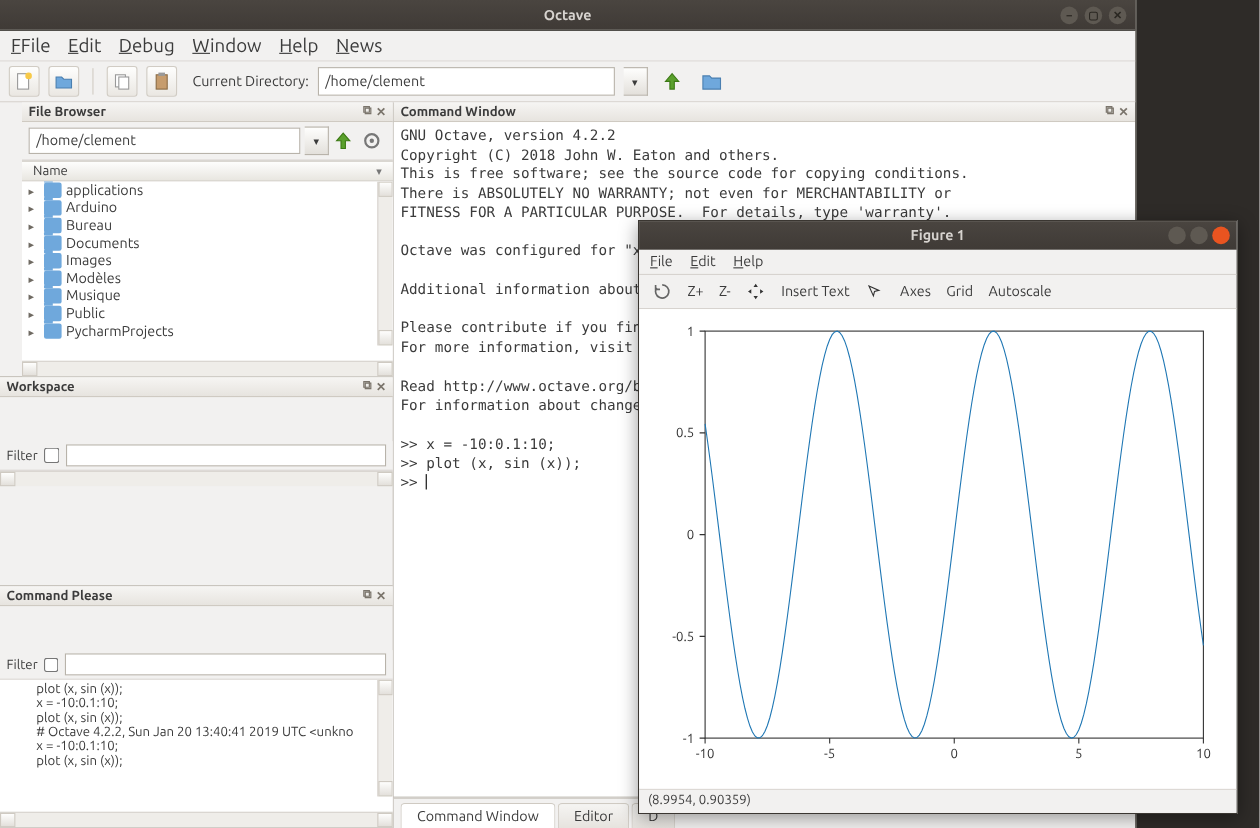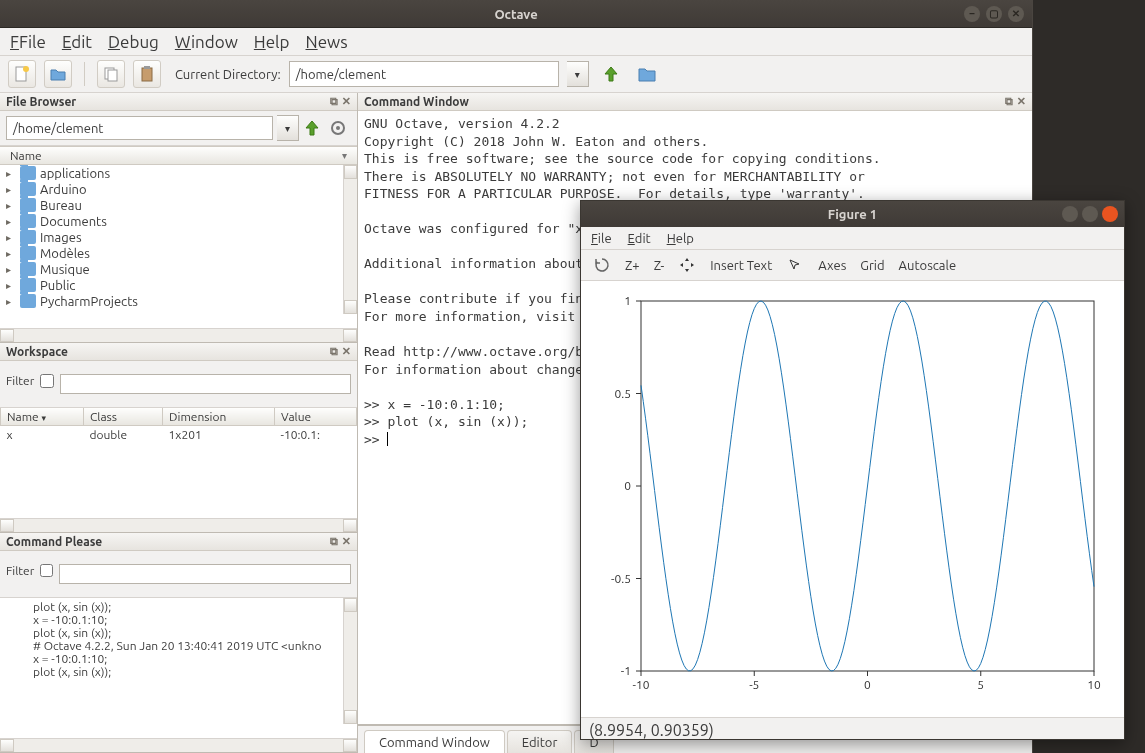--- a/index.html
+++ b/index.html
@@ -90,21 +90,21 @@
   }
   .panel-header {
     background: linear-gradient(#f6f5f3,#e7e4df);
     border-bottom: 1px solid #cfcac2;
     padding: 2px 6px;
     display: flex; align-items: center; font-size: 12px; font-weight: 600;
   }
   .panel-header .ctrls { margin-left: auto; display:flex; gap:4px; color:#7a746b; font-size:11px;}
   .panel-body { flex: 1; overflow: auto; background: #fff; position:relative; }
   
-  .fb { height: 250px; }
+  .fb { height: 250px; padding-left: 20px; }
   .fb-toolbar {
     display:flex; align-items:center; gap:4px; padding:4px 6px; background:#f2f1f0;border-bottom:1px solid #d7d3cf;
   }
   .fb-path {
     flex:1; height:24px; border:1px solid #b8b3aa; background:#fff;
     display:flex;align-items:center;padding:0 6px;font-size:13px;
   }
   .fb-name-header {
     background: linear-gradient(#fefefd,#e8e6e0);
     border:1px solid #cfcac2; border-left:none; border-right:none;
@@ -118,21 +118,21 @@
   .tree-row .arrow { width:10px; font-size:10px; color:#6f6a62; }
   .folder-icon {
     width:16px;height:14px;background:#6fa8dc;border-radius:2px;position:relative;
   }
   .folder-icon::before{
     content:"";position:absolute;top:-3px;left:0;width:8px;height:3px;background:#6fa8dc;border-radius:1px 1px 0 0;
   }
   
   .ws { height: 190px; }
   .ws-filter, .ch-filter {
-    display:flex;align-items:flex-start;gap:6px;padding:13px 6px;background:#f2f1f0;border-bottom:1px solid #d7d3cf;font-size:12px;
+    display:flex;align-items:center;gap:6px;padding:3px 6px;background:#f2f1f0;border-bottom:1px solid #d7d3cf;font-size:12px;margin-top:40px;
   }
   .ws-filter input[type=checkbox]{width:14px;height:14px;}
   .ws-filter .filter-box, .ch-filter .filter-box{
     flex:1;height:20px;border:1px solid #b8b3aa;background:#fff;
   }
   .ws-table { width:100%; border-collapse:collapse; font-size:12px; }
   .ws-table th {
     background:linear-gradient(#fefefd,#e8e6e0);
     border:1px solid #cfcac2; border-top:none;
     text-align:left; padding:2px 6px; font-weight:normal;
@@ -205,21 +205,21 @@
     display:flex;align-items:center;gap:14px;padding:6px 12px;background:#f2f1f0;border-bottom:1px solid #d7d3cf;
     font-size:13px;
   }
   .fig-toolbar .icon{width:18px;height:18px;display:flex;align-items:center;justify-content:center;color:#555;}
   .plot-area{
     flex:1;background:#fff;position:relative;
   }
   .plot-svg{position:absolute;left:0;top:0;}
   .fig-status{
     height:22px;border-top:1px solid #d7d3cf;background:#f2f1f0;
-    font-size:16px;padding:3px 8px;color:#3b3b3b;
+    font-size:12px;padding:3px 8px;color:#3b3b3b;
   }
   
   svg{display:block}
 </style>
 </head>
 <body>
 
 <div class="main-window">
 
   <div class="titlebar">
@@ -373,40 +373,20 @@
           <span>Workspace</span>
           <div class="ctrls">
             <span>⧉</span>
             <span>✕</span>
           </div>
         </div>
         <div class="ws-filter">
           <span>Filter</span>
           <input type="checkbox" style="">
           <div class="filter-box"></div>
-        </div>
-        <div class="panel-body">
-          <table class="ws-table">
-            <thead>
-                <tr id="ws-head">
-                  <th>Name <span style="font-size:9px">▾</span></th>
-                  <th>Class</th>
-                  <th>Dimension</th>
-                  <th>Value</th>
-                </tr>
-              </thead>
-            <tbody id="ws-body">
-                <tr>
-                  <td>x</td>
-                  <td>double</td>
-                  <td>1x201</td>
-                  <td>-10:0.1:</td>
-                </tr>
-              </tbody>
-          </table>
         </div>
         <div class="hscroll"></div>
       </div>
 
       <div class="panel ch">
         <div class="panel-header">
           <span>Command Please</span>
           <div class="ctrls">
             <span>⧉</span>
             <span>✕</span>

